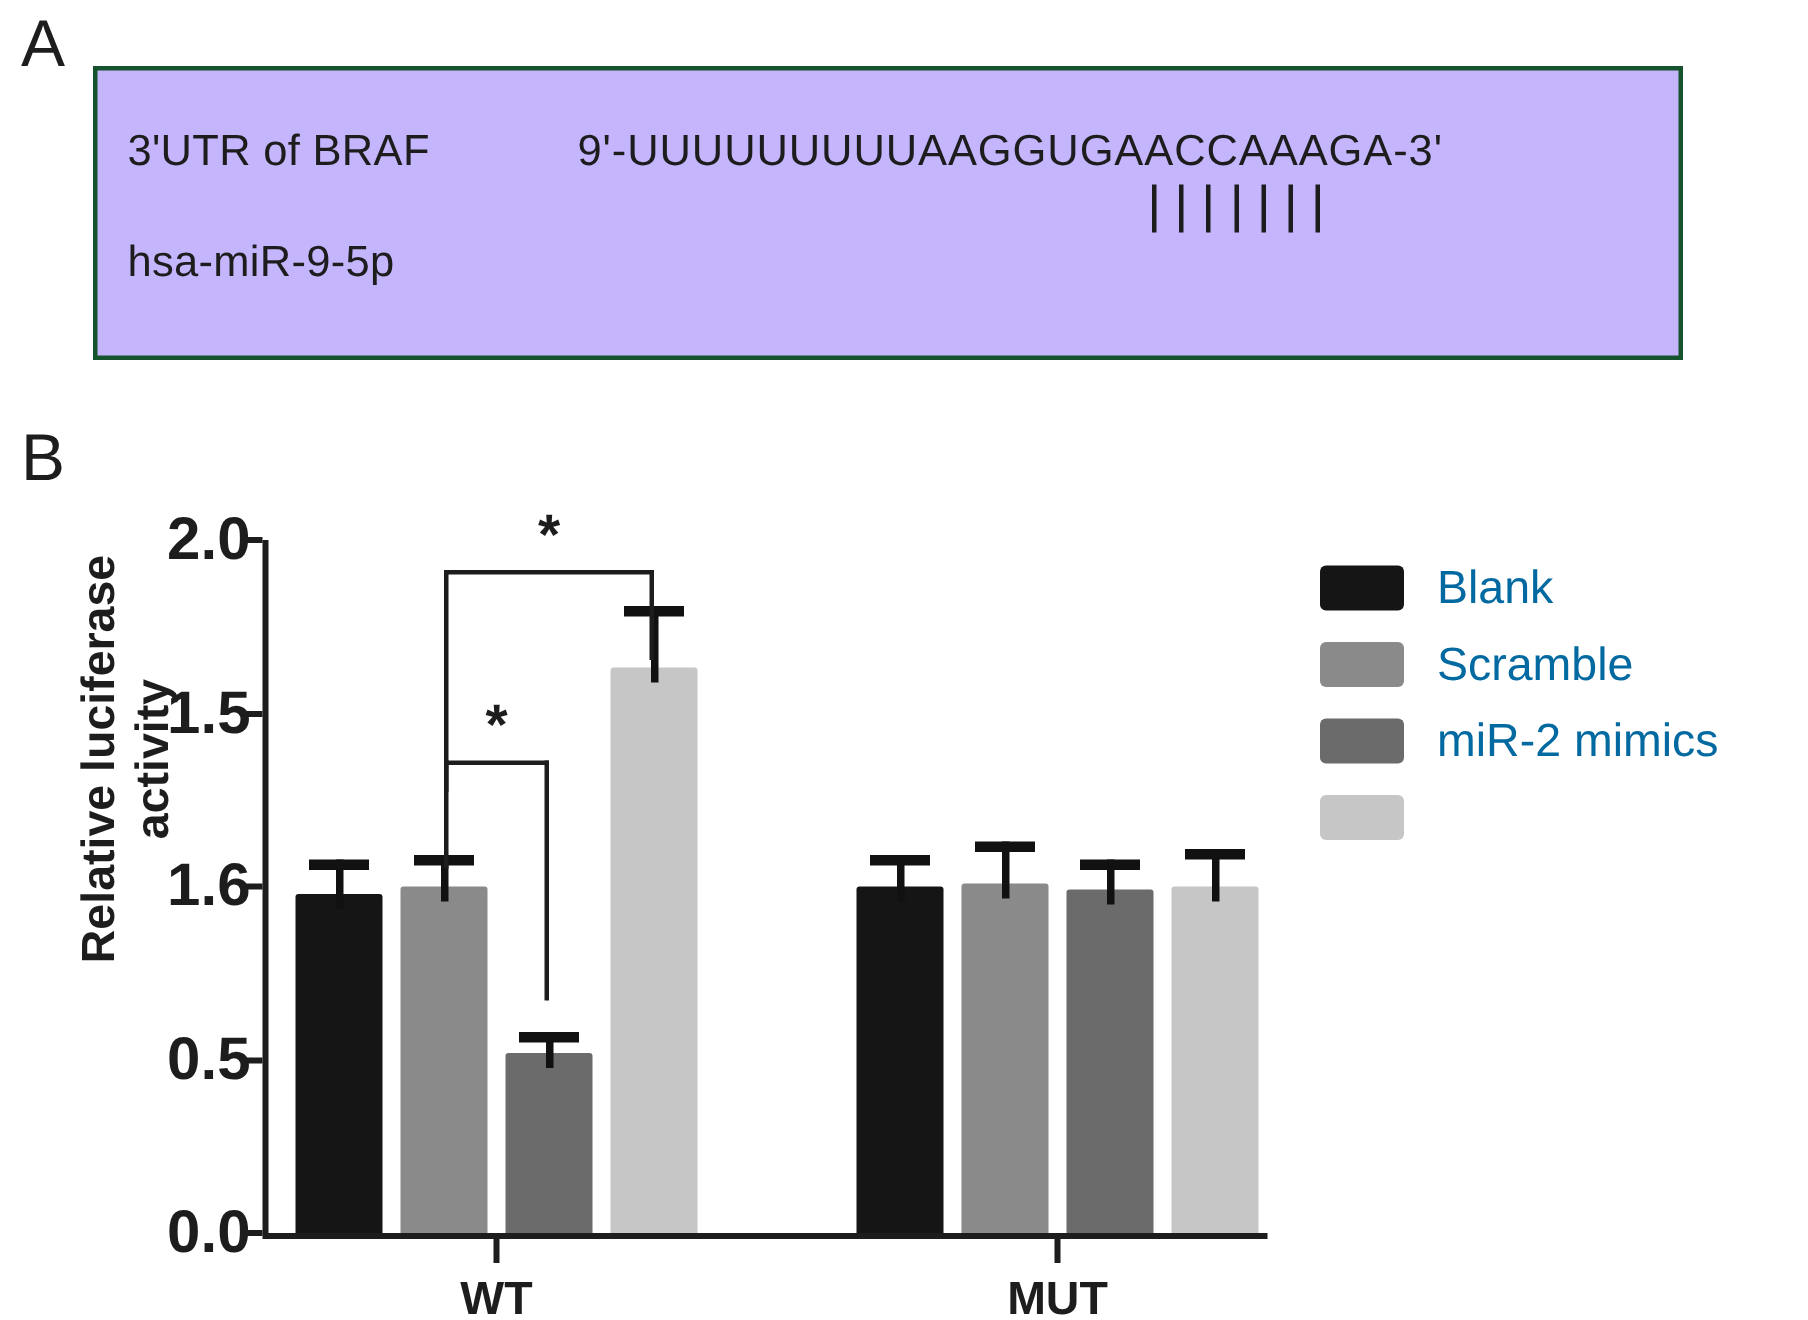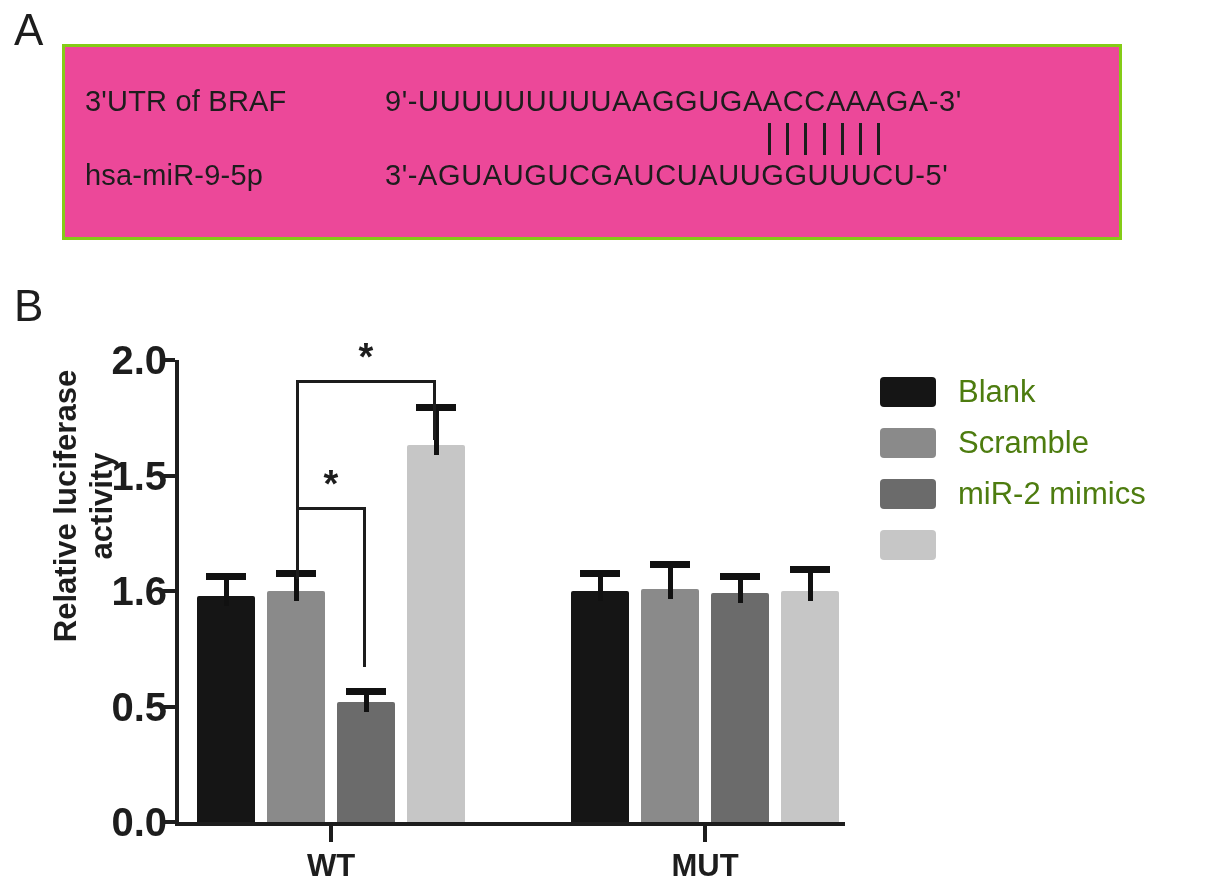--- a/index.html
+++ b/index.html
@@ -24,22 +24,22 @@
     color: #1d1d1d;
   }
   #panel-a-letter { left: 14px; top: 8px; }
   #panel-b-letter { left: 14px; top: 284px; }
 
   
   #panel-a-box {
     position: absolute;
     left: 62px; top: 44px;
     width: 1060px; height: 196px;
-    border: 3px solid #84cc16;
-    background: #ec4899;
+    border: 3px solid #14532d;
+    background: #c4b5fd;
   }
   .seq-row {
     position: absolute;
     display: flex;
     align-items: baseline;
     white-space: nowrap;
   }
   #seq-row-utr  { left: 20px; top: 38px; }
   #seq-row-mir  { left: 20px; top: 112px; }
   .seq-label {
@@ -193,21 +193,21 @@
     margin-bottom: 3px;
   }
   .legend-swatch {
     width: 56px; height: 30px;
     border-radius: 4px;
     margin-right: 22px;
     flex: 0 0 auto;
   }
   .legend-label {
     font-size: 31px;
-    color: #4d7c0f;
+    color: #0369a1;
     white-space: nowrap;
   }
 </style>
 </head>
 <body>
 
 <div class="panel-letter" id="panel-a-letter">A</div>
 
 <div id="panel-a-box">
 
@@ -221,21 +221,20 @@
     <span class="pair-bar"></span>
     <span class="pair-bar"></span>
     <span class="pair-bar"></span>
     <span class="pair-bar"></span>
     <span class="pair-bar"></span>
     <span class="pair-bar"></span>
   </div>
 
   <div class="seq-row" id="seq-row-mir">
     <span class="seq-label">hsa-miR-9-5p</span>
-    <span class="seq-strand">3'-AGUAUGUCGAUCUAUUGGUUUCU-5'</span>
   </div>
 
 </div>
 
 <div class="panel-letter" id="panel-b-letter">B</div>
 
 <div id="panel-b">
 
   <div id="y-axis-title">Relative luciferase activity</div>
 

